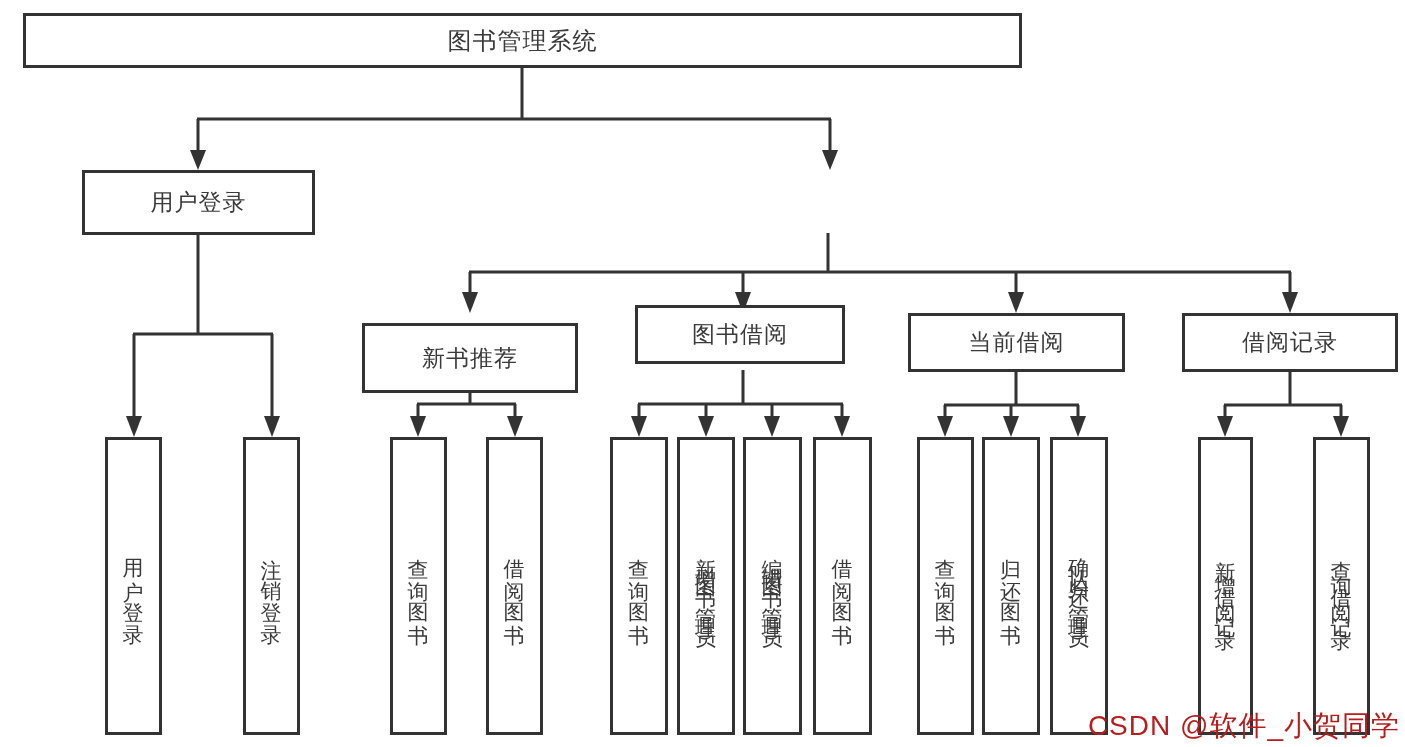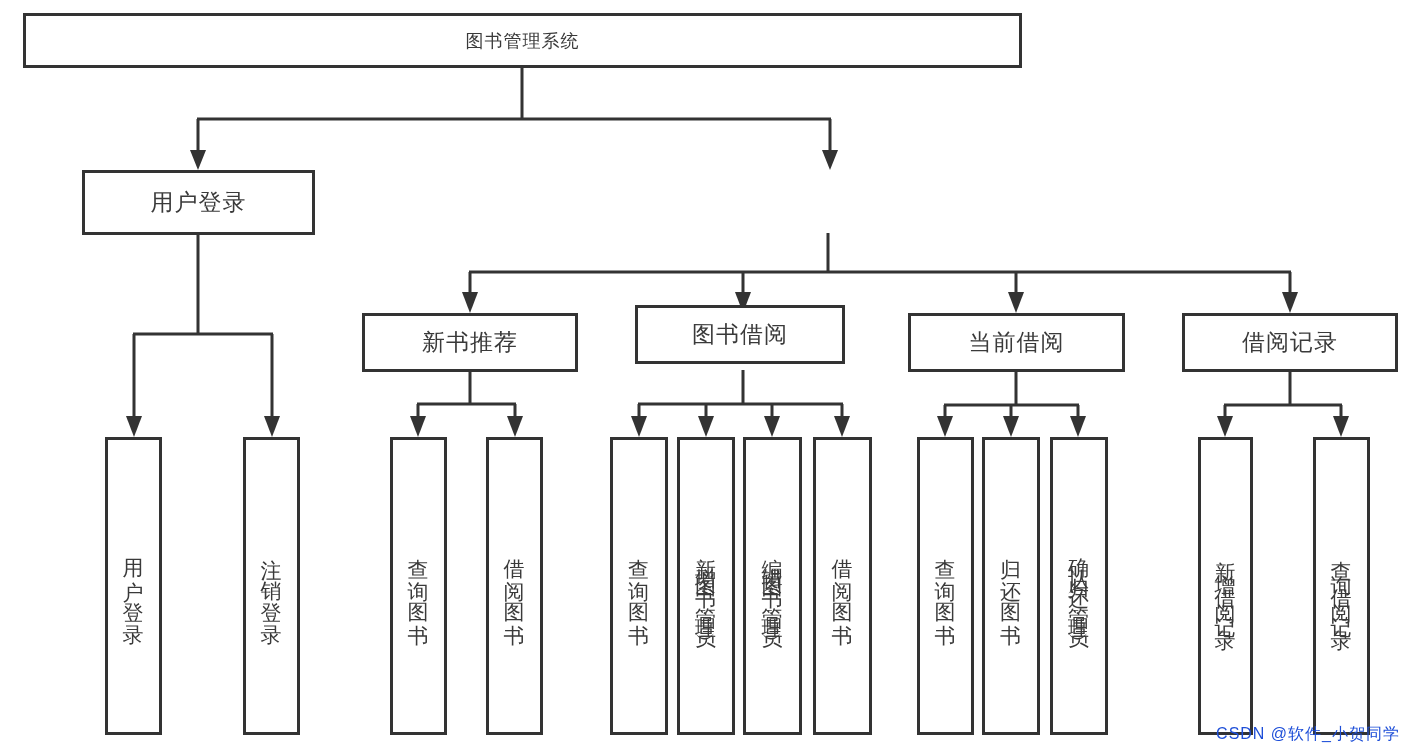--- a/index.html
+++ b/index.html
@@ -19,38 +19,38 @@
     display:flex;
     align-items:center;
     justify-content:center;
   }
   .hlabel{
     color:#3a3a3a;
     font-size:23px;
     letter-spacing:1px;
     white-space:nowrap;
   }
-  .title-label{font-size:18px;}
+  .title-label{font-size:24px;}
   .vbox{height:298px;}
   .vlabel{
     writing-mode:vertical-rl;
     text-orientation:mixed;
     color:#3a3a3a;
     font-size:21px;
     line-height:1;
   }
   .v-short{letter-spacing:22px;}
   .v-med{letter-spacing:14px;}
   .v-long{letter-spacing:10px;}
   .watermark{
     position:absolute;
     right:5px;
     bottom:2px;
-    font-size:16px;
-    color:#1d4ed8;
+    font-size:28px;
+    color:#b91c1c;
     letter-spacing:1px;
     white-space:nowrap;
     z-index:5;
   }
 </style>
 </head>
 <body>
 
 <div class="canvas">
 
@@ -102,21 +102,21 @@
   </svg>
 
   <div class="node" style="left:23px;top:13px;width:999px;height:55px">
     <span class="hlabel title-label">图书管理系统</span>
   </div>
 
   <div class="node" style="left:82px;top:170px;width:233px;height:65px">
     <span class="hlabel">用户登录</span>
   </div>
 
-  <div class="node" style="left:362px;top:313px;width:216px;height:59px">
+  <div class="node" style="left:362px;top:323px;width:216px;height:70px">
     <span class="hlabel">新书推荐</span>
   </div>
   <div class="node" style="left:635px;top:305px;width:210px;height:59px">
     <span class="hlabel">图书借阅</span>
   </div>
   <div class="node" style="left:1182px;top:313px;width:216px;height:59px">
     <span class="hlabel">借阅记录</span>
   </div>
   <div class="node" style="left:908px;top:313px;width:217px;height:59px">
     <span class="hlabel">当前借阅</span>

